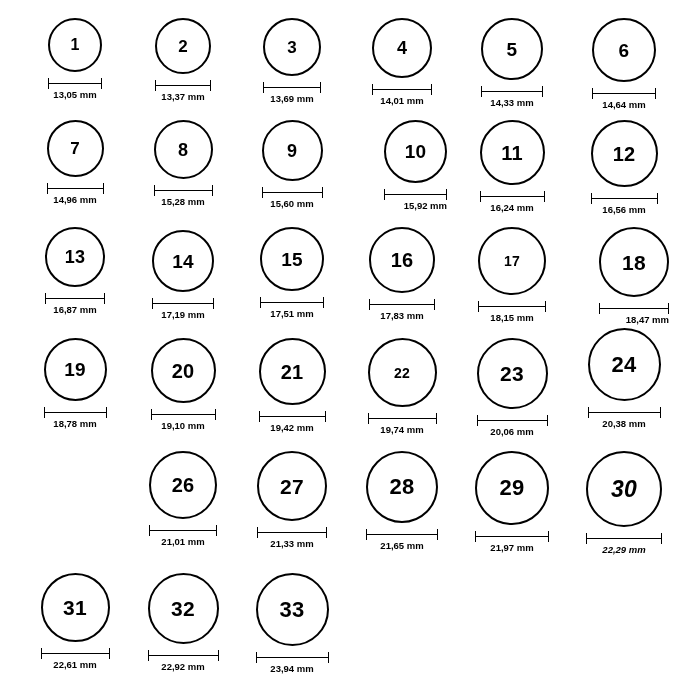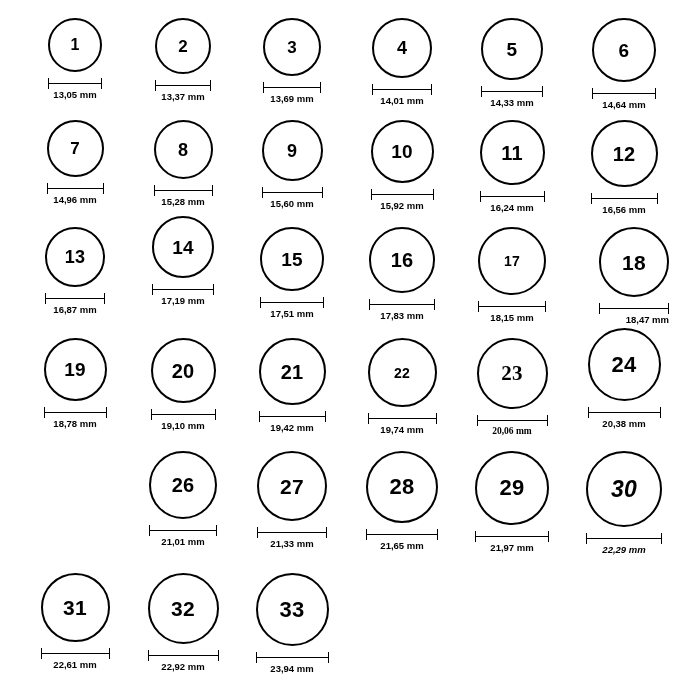--- a/index.html
+++ b/index.html
@@ -192,21 +192,21 @@
           <span class="size-num" style="font-size: 18px;">9</span>
         </div>
       </div>
       <div class="measure" style="width: 61px;">
         <div class="bar"></div>
         <div class="tick left"></div>
         <div class="tick right"></div>
       </div>
       <div class="mm-label">15,60 mm</div>
     </div>
-    <div class="ring-cell" style="left: 357px; top: 120px; width: 90px;">
+    <div class="ring-cell" style="left: 357px; top: 120px; width: 90px; align-items: flex-end;">
       <div class="circle-wrap">
         <div class="circle" style="width: 63px; height: 63px;">
           <span class="size-num" style="font-size: 19px;">10</span>
         </div>
       </div>
       <div class="measure" style="width: 63px;">
         <div class="bar"></div>
         <div class="tick left"></div>
         <div class="tick right"></div>
       </div>
@@ -244,21 +244,21 @@
           <span class="size-num" style="font-size: 18px;">13</span>
         </div>
       </div>
       <div class="measure" style="width: 60px;">
         <div class="bar"></div>
         <div class="tick left"></div>
         <div class="tick right"></div>
       </div>
       <div class="mm-label">16,87 mm</div>
     </div>
-    <div class="ring-cell" style="left: 138px; top: 216px; width: 90px; justify-content: center;">
+    <div class="ring-cell" style="left: 138px; top: 230px; width: 90px; justify-content: center;">
       <div class="circle-wrap">
         <div class="circle" style="width: 62px; height: 62px;">
           <span class="size-num" style="font-size: 19px;">14</span>
         </div>
       </div>
       <div class="measure" style="width: 62px;">
         <div class="bar"></div>
         <div class="tick left"></div>
         <div class="tick right"></div>
       </div>
@@ -361,21 +361,21 @@
           <span class="size-num" style="font-size: 14px;">22</span>
         </div>
       </div>
       <div class="measure" style="width: 69px;">
         <div class="bar"></div>
         <div class="tick left"></div>
         <div class="tick right"></div>
       </div>
       <div class="mm-label">19,74 mm</div>
     </div>
-    <div class="ring-cell" style="left: 467px; top: 338px; width: 90px; font-family: Liberation Serif, serif;">
+    <div class="ring-cell" style="left: 467px; top: 338px; width: 90px;">
       <div class="circle-wrap">
         <div class="circle" style="width: 71px; height: 71px;">
           <span class="size-num" style="font-size: 21px;">23</span>
         </div>
       </div>
       <div class="measure" style="width: 71px;">
         <div class="bar"></div>
         <div class="tick left"></div>
         <div class="tick right"></div>
       </div>

